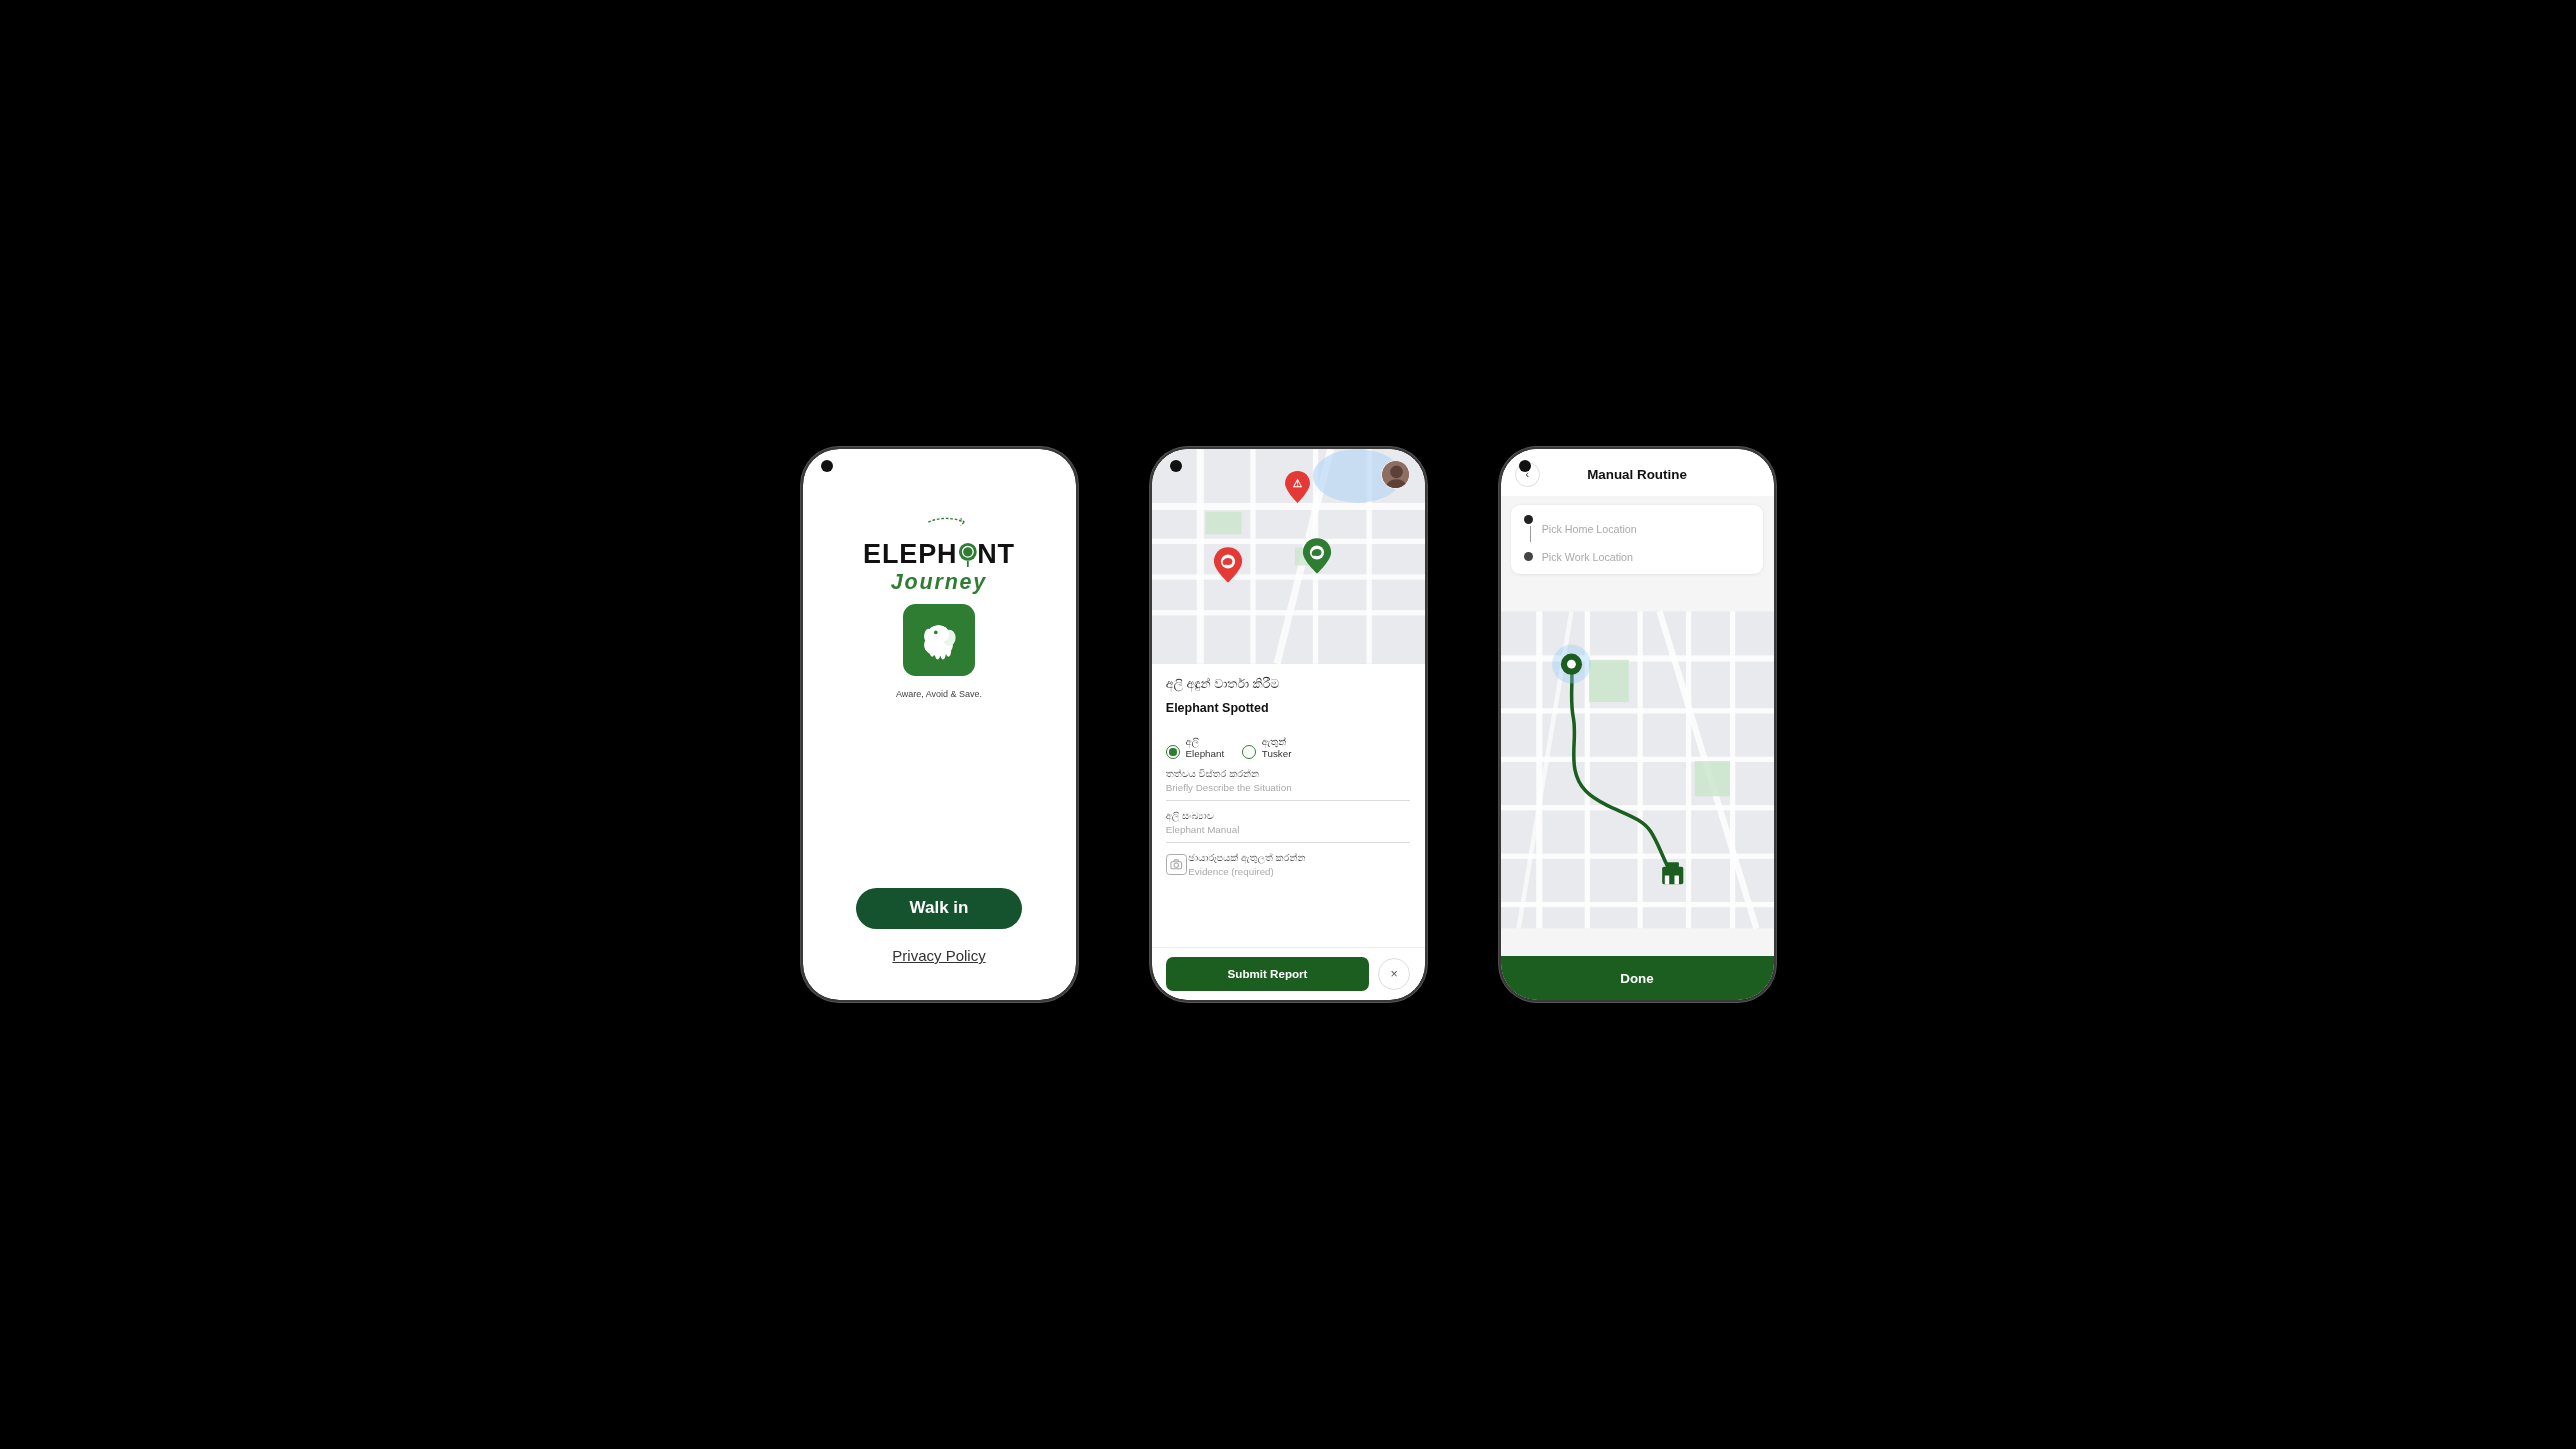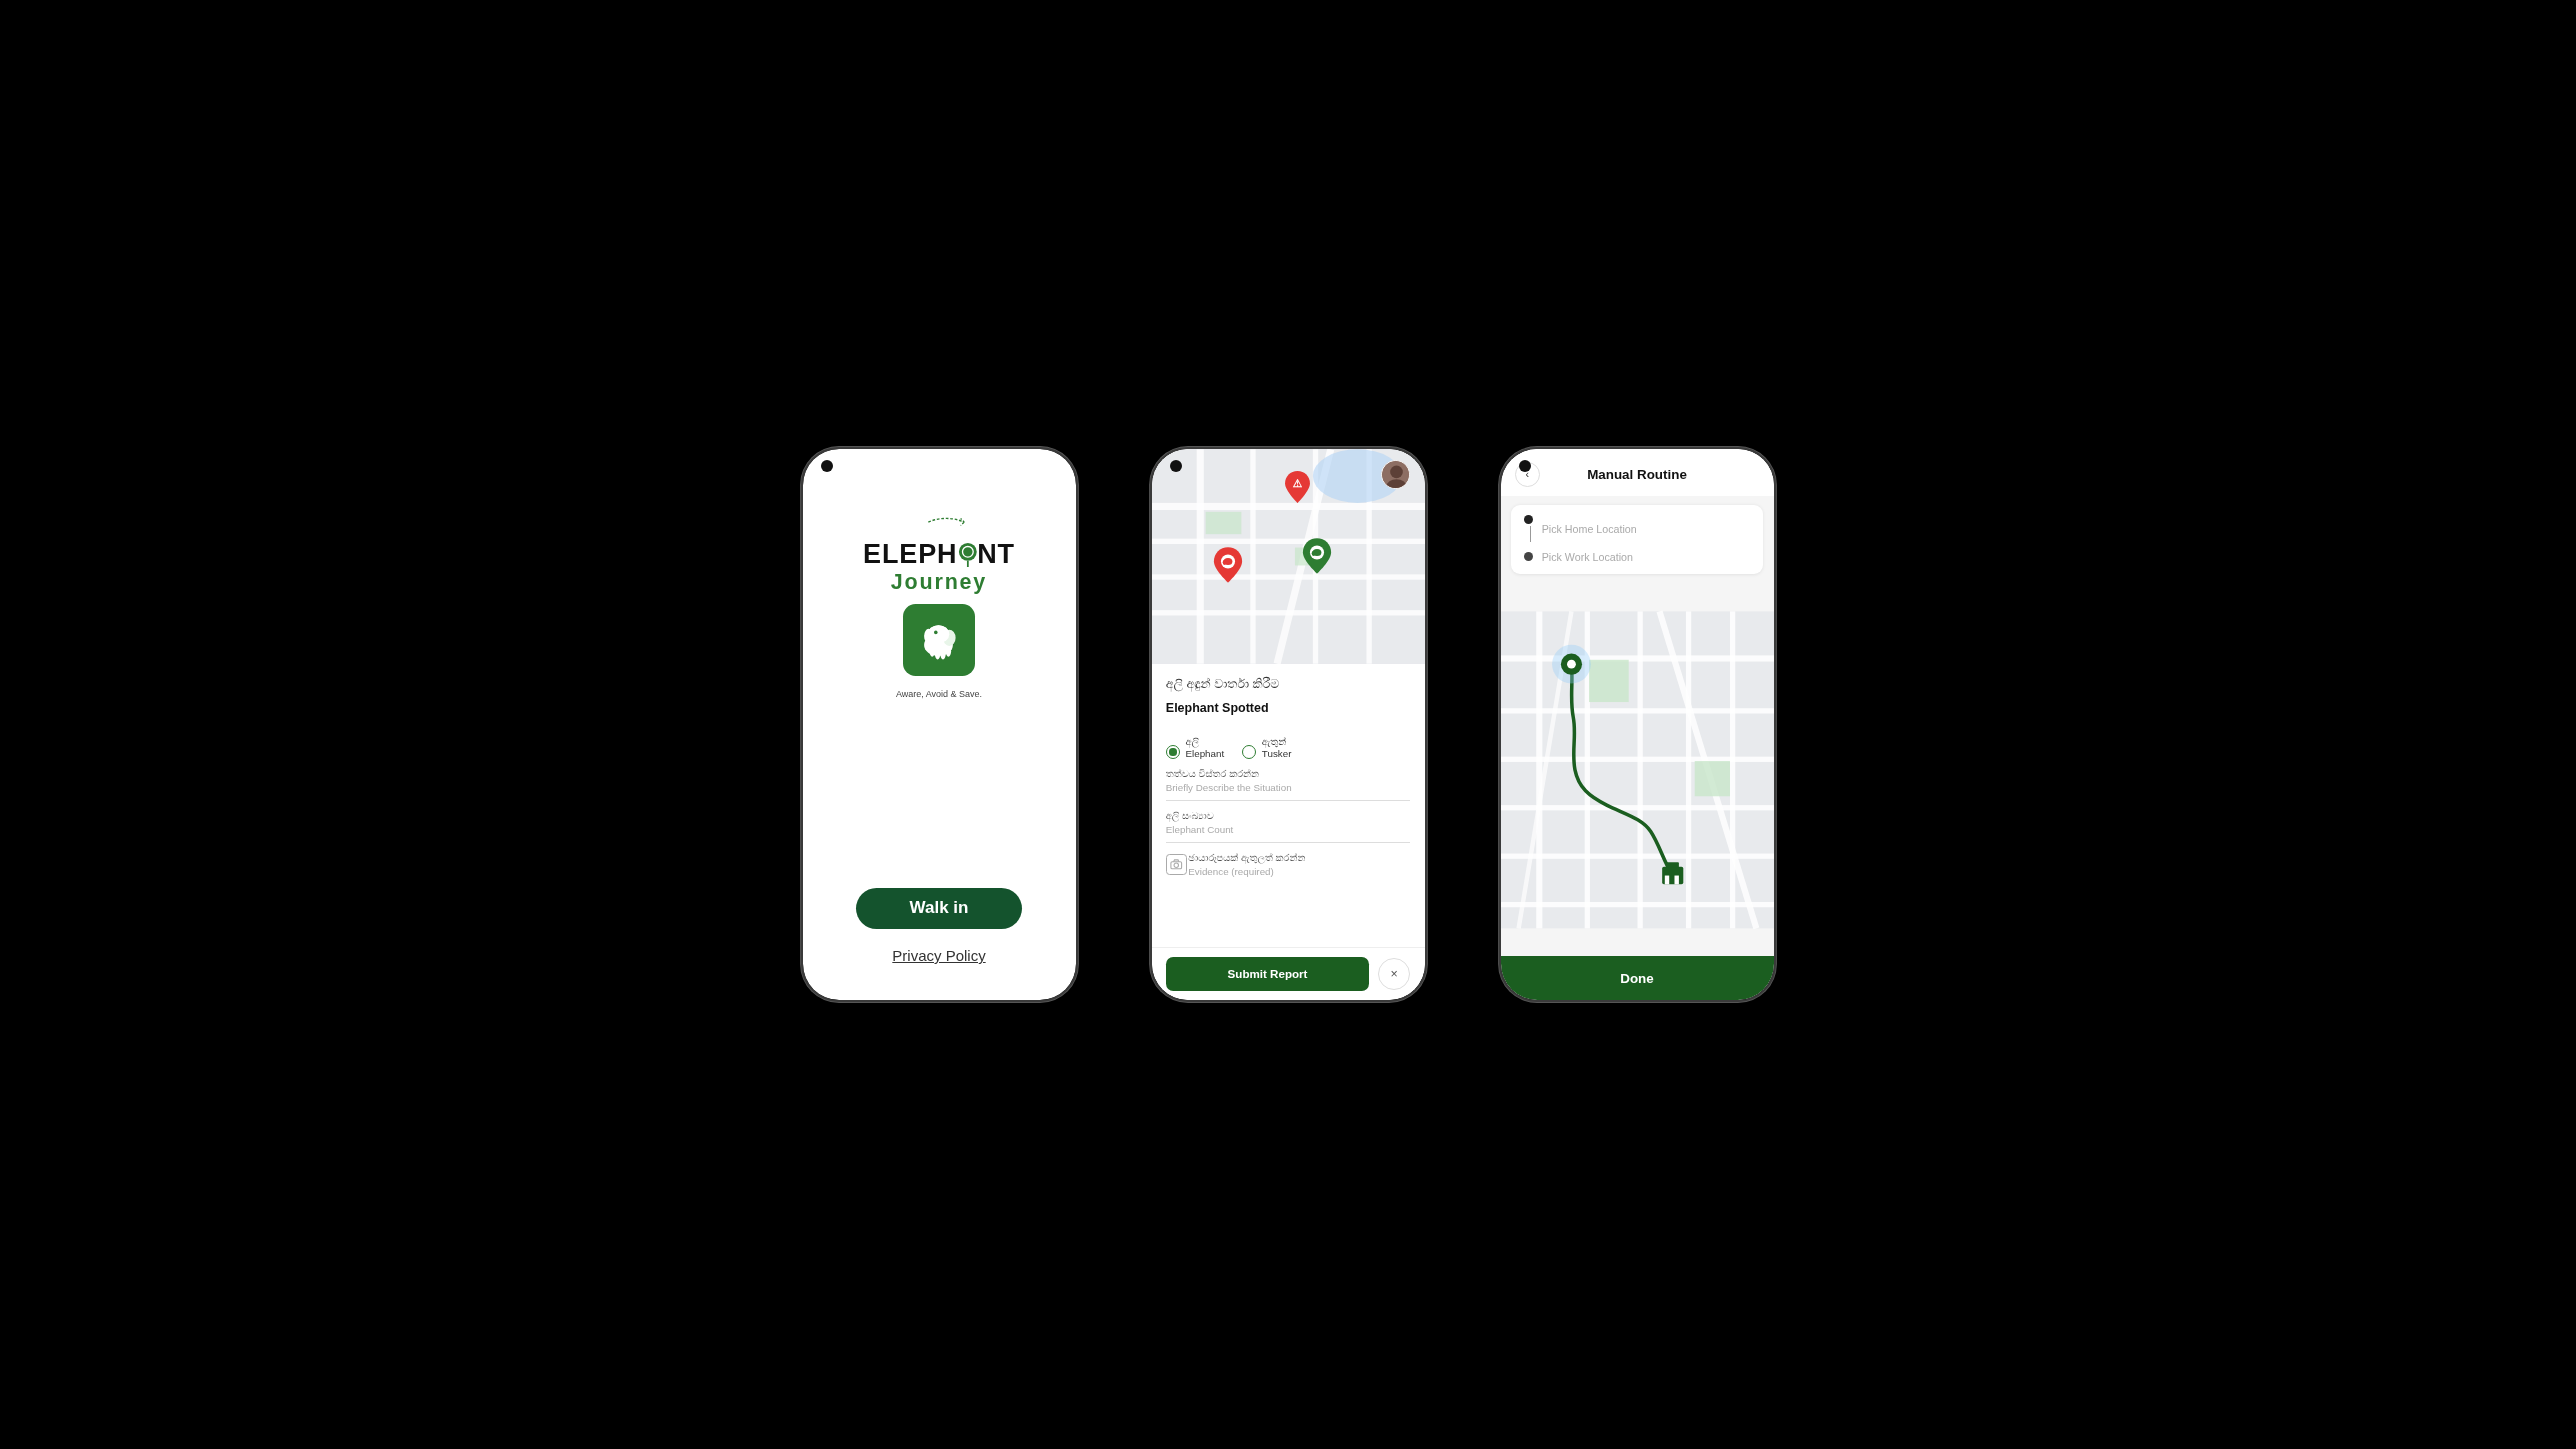--- a/index.html
+++ b/index.html
@@ -339,21 +339,21 @@
           <span>ELEPH</span>
           <span style="position:relative; display:inline-flex; align-items:center; justify-content:center;">
             <svg width="19.7" height="25" viewBox="0 0 22 28" style="display:block;">
               <circle cx="11" cy="11" r="10" fill="#2e7d32"></circle>
               <path d="M11 21 L11 28" stroke="#2e7d32" stroke-width="2"></path>
               <circle cx="11" cy="11" r="6" fill="none" stroke="#fff" stroke-width="1.5"></circle>
             </svg>
           </span>
           <span>NT</span>
         </div>
-        <div style="font-size:21.5px; font-weight:700; color:#2e7d32; letter-spacing:1.8px;">Journey</div>
+        <div style="font-size:21.5px; font-weight:700; color:#2e7d32; font-style:italic; letter-spacing:1.8px;">Journey</div>
       </div>
 
       <div class="logo-icon-box">
         <svg width="45" height="45" viewBox="0 0 50 50">
 
           <ellipse cx="25" cy="30" rx="16" ry="12" fill="#fff"></ellipse>
           <ellipse cx="25" cy="18" rx="12" ry="10" fill="#fff"></ellipse>
           <ellipse cx="14" cy="20" rx="5" ry="8" fill="#fff"></ellipse>
           <circle cx="30" cy="15" r="3" fill="#2e7d32"></circle>
           <ellipse cx="18" cy="37" rx="3" ry="6" fill="#fff"></ellipse>
@@ -460,21 +460,21 @@
         </div>
       </div>
 
       <div class="form-input-group">
         <div class="form-label-sinhala">තත්වය විස්තර කරන්න</div>
         <div class="form-placeholder">Briefly Describe the Situation</div>
       </div>
 
       <div class="form-input-group">
         <div class="form-label-sinhala">අලි සංඛ්‍යාව</div>
-        <div class="form-placeholder">Elephant Count</div>
+        <div class="form-placeholder">Elephant Manual</div>
       </div>
 
       <div class="evidence-row">
         <div class="evidence-icon">
           <svg width="12.5" height="10.7" viewBox="0 0 14 12">
             <rect x="1" y="3" width="12" height="8" rx="1.5" fill="none" stroke="#aaa" stroke-width="1.2"></rect>
             <circle cx="7" cy="7" r="2.5" fill="none" stroke="#aaa" stroke-width="1.2"></circle>
             <path d="M4 3 L5 1 L9 1 L10 3" fill="none" stroke="#aaa" stroke-width="1.2"></path>
           </svg>
         </div>

